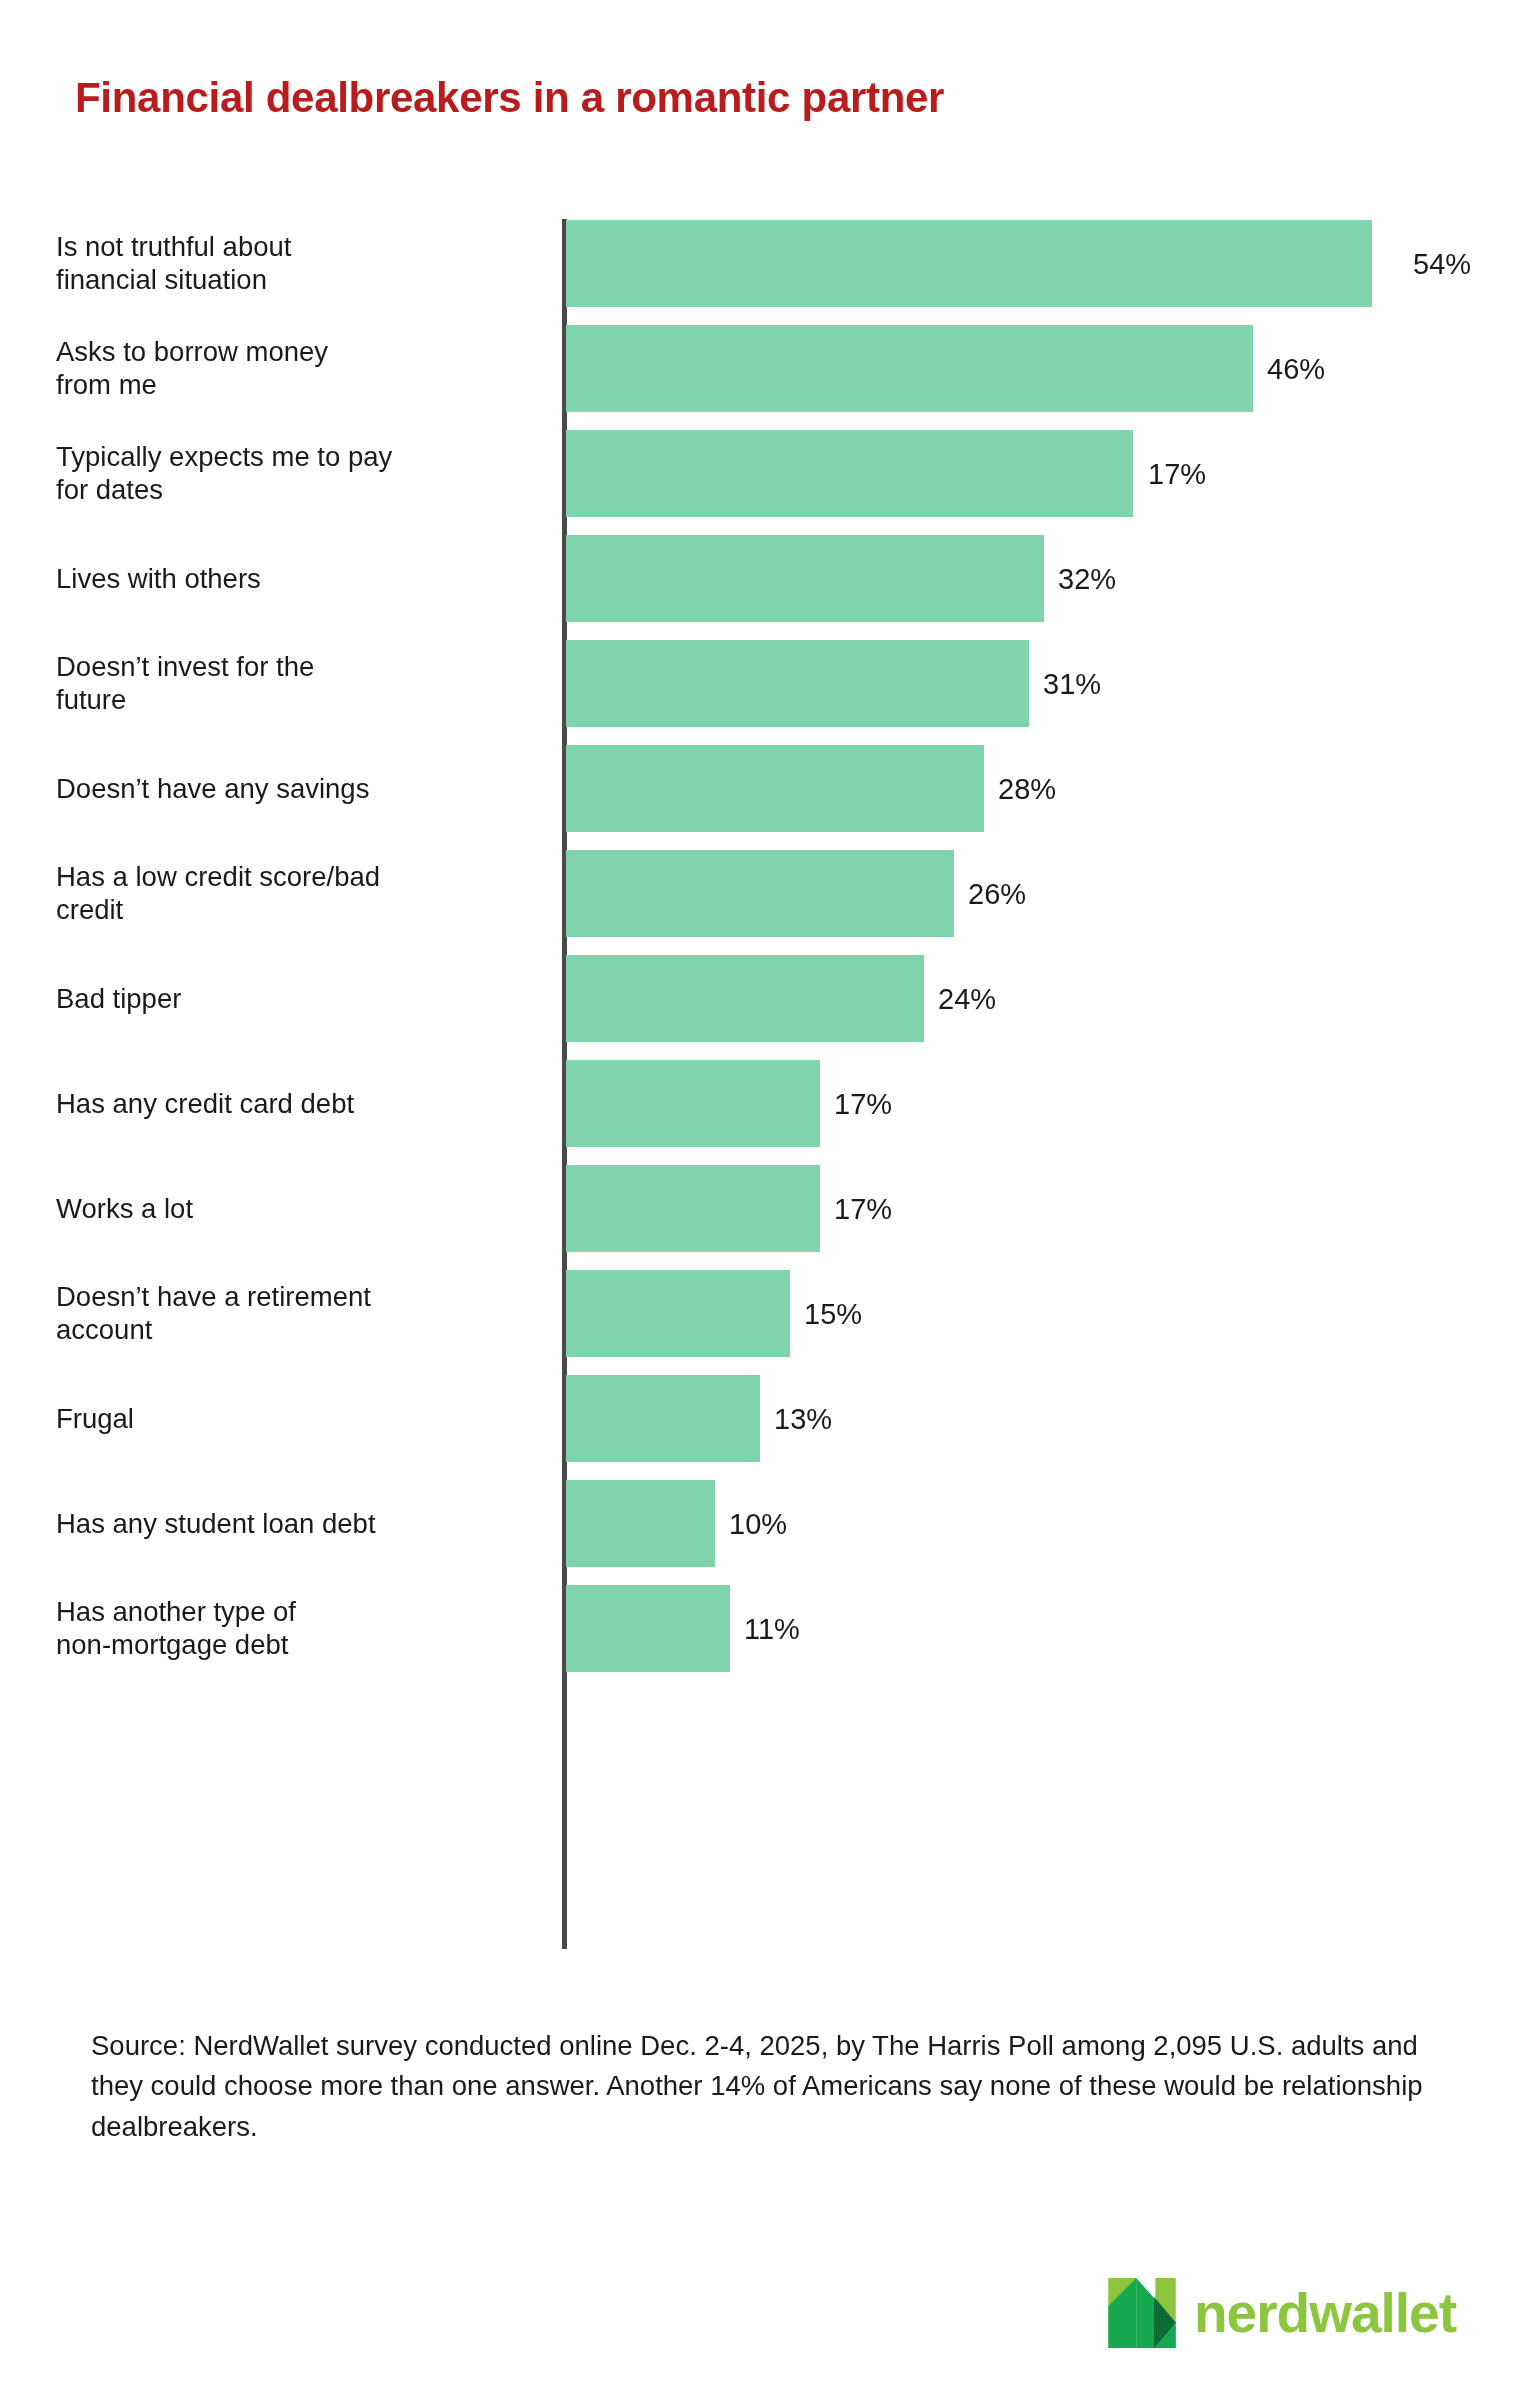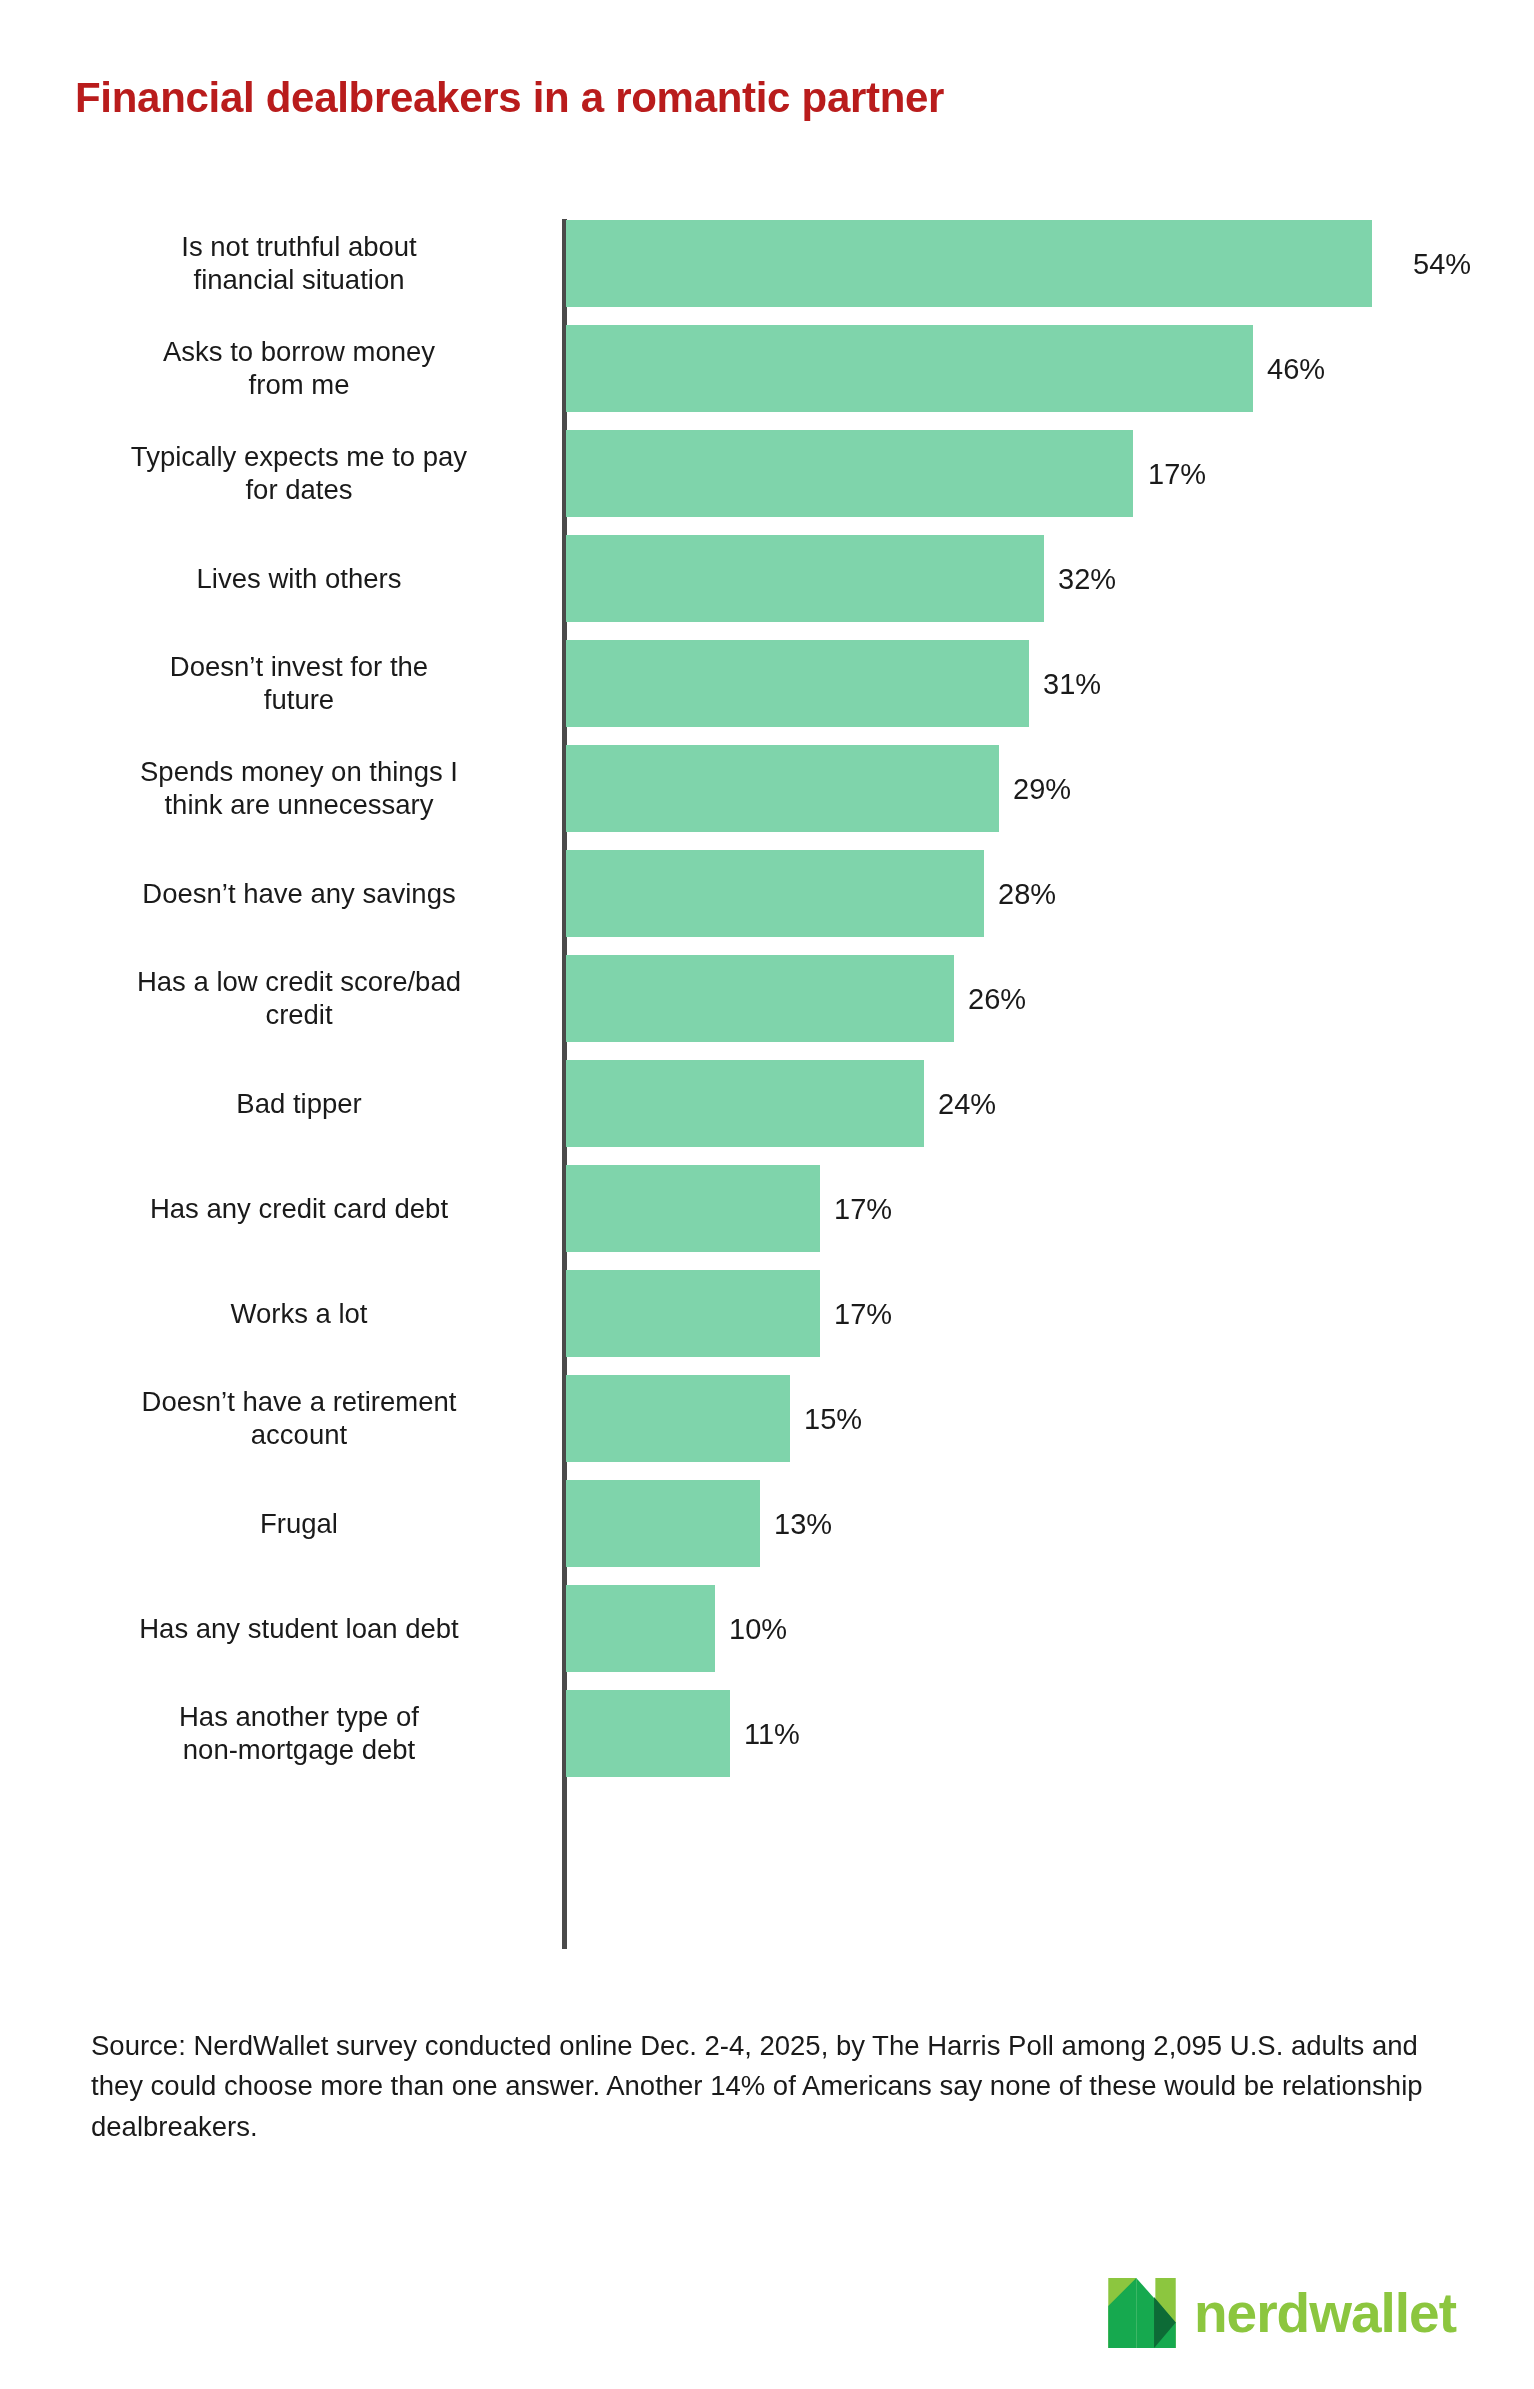--- a/index.html
+++ b/index.html
@@ -58,21 +58,21 @@
     height: 105px;
     box-sizing: border-box;
   }
 
   .row-label {
     position: absolute;
     right: 993px;       
     top: 50%;
     transform: translateY(-50%);
     width: 486px;
-    text-align: center;
+    text-align: left;
     font-size: 27.5px;
     line-height: 1.22;
     color: #1a1a1a;
     white-space: pre-line;
   }
 
   .bar-track {
     position: absolute;
     left: 566px;
     top: 9px;
@@ -166,28 +166,20 @@
         </div>
         <div class="bar-value" style="left: 1058px;">32%</div>
       </div>
       <div class="bar-row">
         <div class="row-label">Doesn’t invest for the
 future</div>
         <div class="bar-track" style="width: 463px;">
           <div class="bar-fill" style="background: rgb(127, 212, 171);"></div>
         </div>
         <div class="bar-value" style="left: 1043px;">31%</div>
-      </div>
-      <div class="bar-row">
-        <div class="row-label">Spends money on things I
-think are unnecessary</div>
-        <div class="bar-track" style="width: 433px;">
-          <div class="bar-fill" style="background: rgb(127, 212, 171);"></div>
-        </div>
-        <div class="bar-value" style="left: 1013px;">29%</div>
       </div>
       <div class="bar-row">
         <div class="row-label">Doesn’t have any savings</div>
         <div class="bar-track" style="width: 418px;">
           <div class="bar-fill" style="background: rgb(127, 212, 171);"></div>
         </div>
         <div class="bar-value" style="left: 998px;">28%</div>
       </div>
       <div class="bar-row">
         <div class="row-label">Has a low credit score/bad

